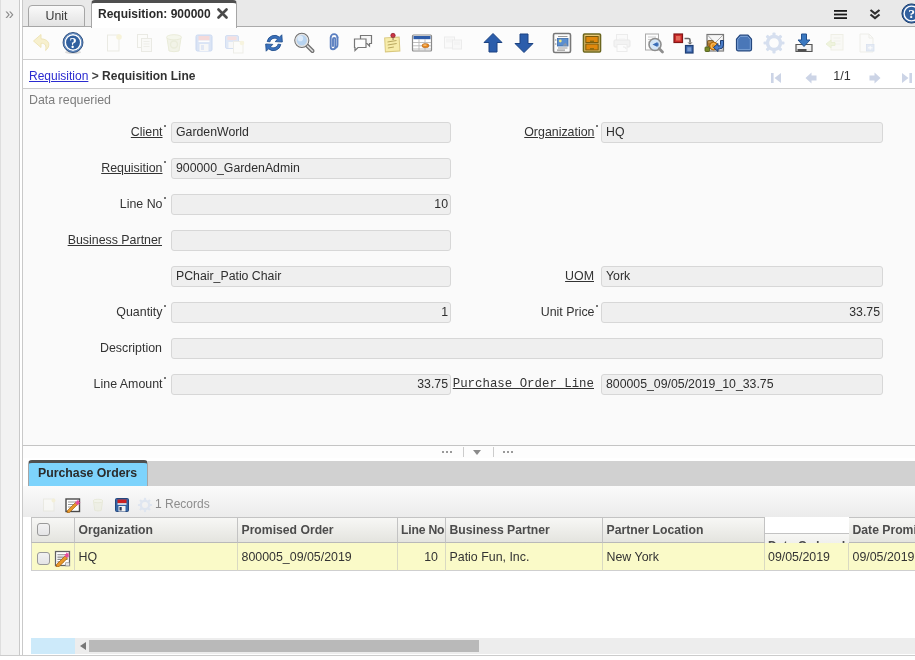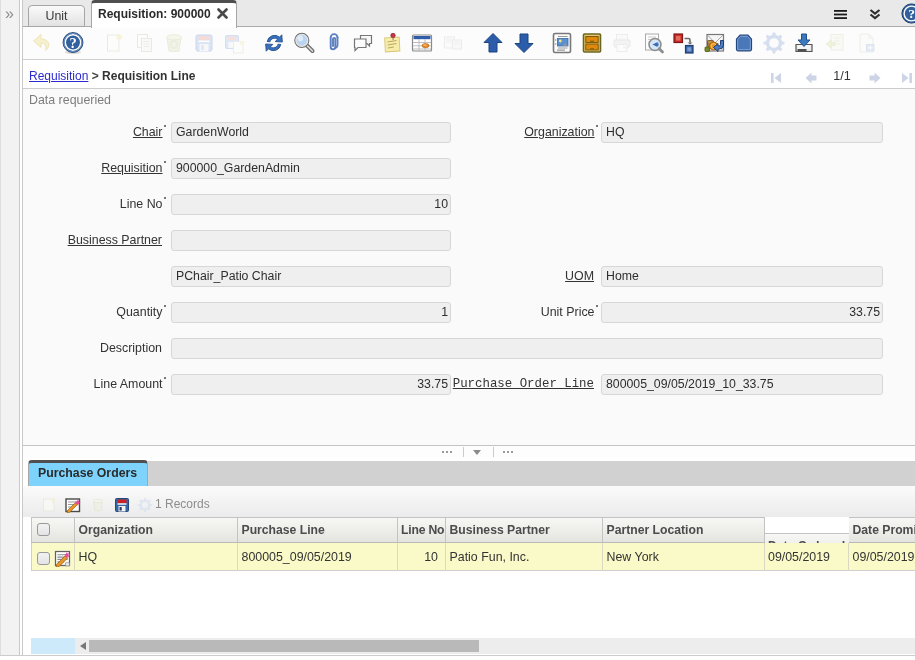--- a/index.html
+++ b/index.html
@@ -302,39 +302,39 @@
     <path d="M12.5 7 L6.5 1.5 L6.5 4.5 L1.5 4.5 L1.5 9.5 L6.5 9.5 L6.5 12.5 Z" fill="#ccd4e6"></path>
   </svg>
   <svg class="nav" style="left:877px" width="14" height="14" viewBox="0 0 14 14">
     <rect x="9.4" y="2" width="2.6" height="10" fill="#ccd4e6"></rect>
     <path d="M2 2 L8.5 7 L2 12 Z" fill="#ccd4e6"></path>
   </svg>
 </div>
 
 <div class="abs" id="formpanel">
   <div style="position:absolute;left:6px;top:4px;color:#7d7d7d;font-size:12.4px;">Data requeried</div>
-<div class="lbl" style="left: -21px; top: 33px; width: 160px;"><u>Chair</u><span class="dot"></span></div>
+<div class="lbl" style="left: -21px; top: 33px; width: 160px;"><u>Client</u><span class="dot"></span></div>
     <div class="fld" style="left: 148px; top: 33px; width: 280px;">GardenWorld</div>
     <div class="lbl" style="left: -21px; top: 69px; width: 160px;"><u>Requisition</u><span class="dot"></span></div>
     <div class="fld" style="left: 148px; top: 69px; width: 280px;">900000_GardenAdmin</div>
     <div class="lbl" style="left: -21px; top: 105px; width: 160px;">Line No<span class="dot"></span></div>
     <div class="fld num" style="left: 148px; top: 105px; width: 280px;">10</div>
     <div class="lbl" style="left: -21px; top: 141px; width: 160px;"><u>Business Partner</u></div>
     <div class="fld" style="left: 148px; top: 141px; width: 280px;"></div>
     <div class="fld" style="left: 148px; top: 177px; width: 280px;">PChair_Patio Chair</div>
     <div class="lbl" style="left: -21px; top: 213px; width: 160px;">Quantity<span class="dot"></span></div>
     <div class="fld num" style="left: 148px; top: 213px; width: 280px;">1</div>
     <div class="lbl" style="left: -21px; top: 249px; width: 160px;">Description</div>
     <div class="fld" style="left: 148px; top: 249px; width: 712px;"></div>
     <div class="lbl" style="left: -21px; top: 285px; width: 160px;">Line Amount<span class="dot"></span></div>
     <div class="fld num" style="left: 148px; top: 285px; width: 280px;">33.75</div>
     <div class="lbl" style="left: 411px; top: 33px; width: 160px;"><u>Organization</u><span class="dot"></span></div>
     <div class="fld" style="left: 578px; top: 33px; width: 282px;">HQ</div>
     <div class="lbl" style="left: 411px; top: 177px; width: 160px;"><u>UOM</u></div>
-    <div class="fld" style="left: 578px; top: 177px; width: 282px;">Home</div>
+    <div class="fld" style="left: 578px; top: 177px; width: 282px;">York</div>
     <div class="lbl" style="left: 411px; top: 213px; width: 160px;">Unit Price<span class="dot"></span></div>
     <div class="fld num" style="left: 578px; top: 213px; width: 282px;">33.75</div>
     <div class="lbl" style="left: 411px; top: 285px; width: 160px; font-family: Liberation Mono, monospace;"><u>Purchase Order Line</u></div>
     <div class="fld" style="left: 578px; top: 285px; width: 282px;">800005_09/05/2019_10_33.75</div>
   </div>
 
 <div class="abs" id="splitter">
   <span class="sq" style="left:419px"></span>
     <span class="sq" style="left:423px"></span>
     <span class="sq" style="left:427px"></span>
@@ -398,21 +398,21 @@
 <rect x="1.5" y="1.5" width="13" height="13" fill="#fff" stroke="#5a5a5a" stroke-width="1"></rect>
 <path d="M3.2 4.5 h9.6 M3.2 6.7 h9.6 M3.2 8.9 h9.6 M3.2 11.1 h6" stroke="#8a8a8a" stroke-width="1.1"></path>
 <path d="M2.5 13.5 L10.5 5.5 L12.7 7.7 L4.7 15.7 L2 16 Z" fill="#e8982a" stroke="#a06010" stroke-width="0.7"></path>
 <path d="M11.5 2 l1 1.4 l1.4 -1 l-0.4 1.8 l1.6 0.5 l-1.6 0.8 l0.8 1.6 l-1.7 -0.8 l-0.8 1.5 l-0.5 -1.8 l-1.7 0.3 l1.2 -1.4 l-1.2 -1.1 l1.8 0 Z" fill="#e84a9c"></path>
 <rect x="11" y="12" width="3.5" height="3" fill="#e8e8e8" stroke="#888" stroke-width="0.6"></rect>
 </svg>
       <div class="ghead" style="left: 0px; width: 44px; border-left: 1px solid rgb(195, 195, 195);"></div>
       <div class="grow" style="left: 0px; width: 44px; border-left: 1px solid rgb(207, 207, 207);"></div>
       <div class="ghead" style="left: 44px; width: 163px;">Organization</div>
       <div class="grow" style="left: 44px; width: 163px;">HQ</div>
-      <div class="ghead" style="left: 207px; width: 160px;">Purchase Line</div>
+      <div class="ghead" style="left: 207px; width: 160px;">Promised Order</div>
       <div class="grow" style="left: 207px; width: 160px;">800005_09/05/2019</div>
       <div class="ghead" style="left: 367px; width: 48px; padding-left: 3px; letter-spacing: -0.2px;">Line No</div>
       <div class="grow" style="left: 367px; width: 48px; text-align: right; padding-right: 7px;">10</div>
       <div class="ghead" style="left: 415px; width: 157px;">Business Partner</div>
       <div class="grow" style="left: 415px; width: 157px;">Patio Fun, Inc.</div>
       <div class="ghead" style="left: 572px; width: 161.5px;">Partner Location</div>
       <div class="grow" style="left: 572px; width: 161.5px;">New York</div>
       <div class="ghead" style="left: 733.5px; width: 86px; margin-top: 16px;">Date Ordered</div>
       <div class="grow" style="left: 733.5px; width: 84.5px;">09/05/2019</div>
       <div class="ghead" style="left: 818px; width: 72px;">Date Promised</div>

